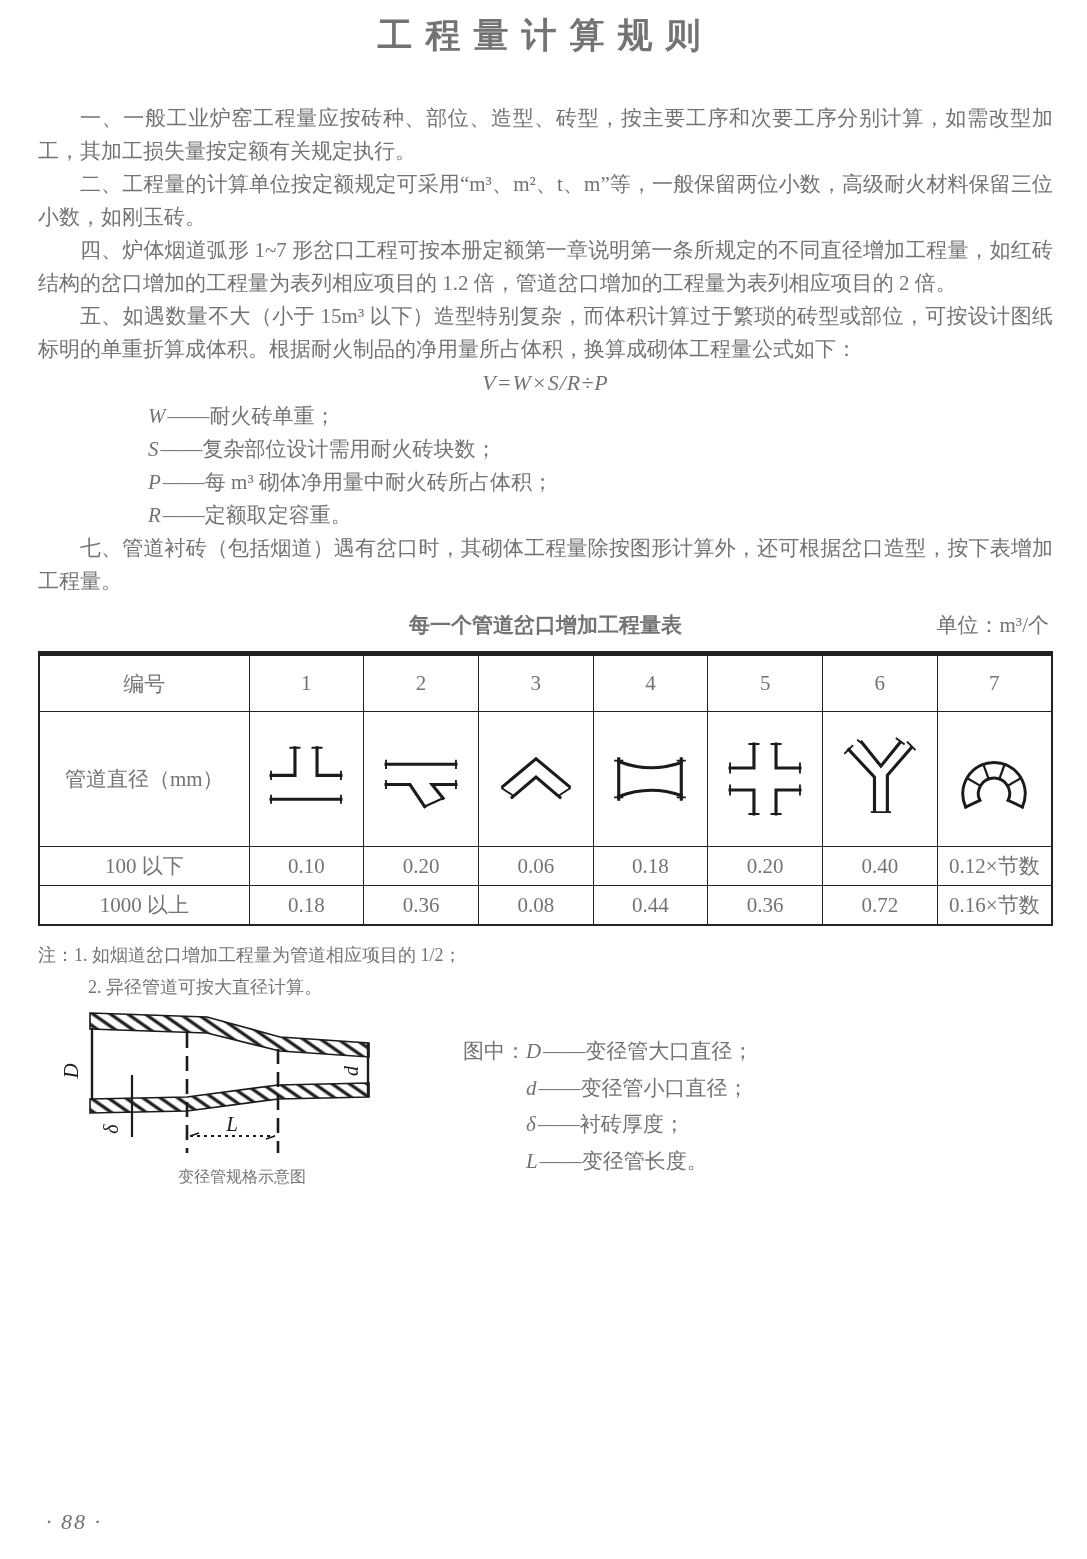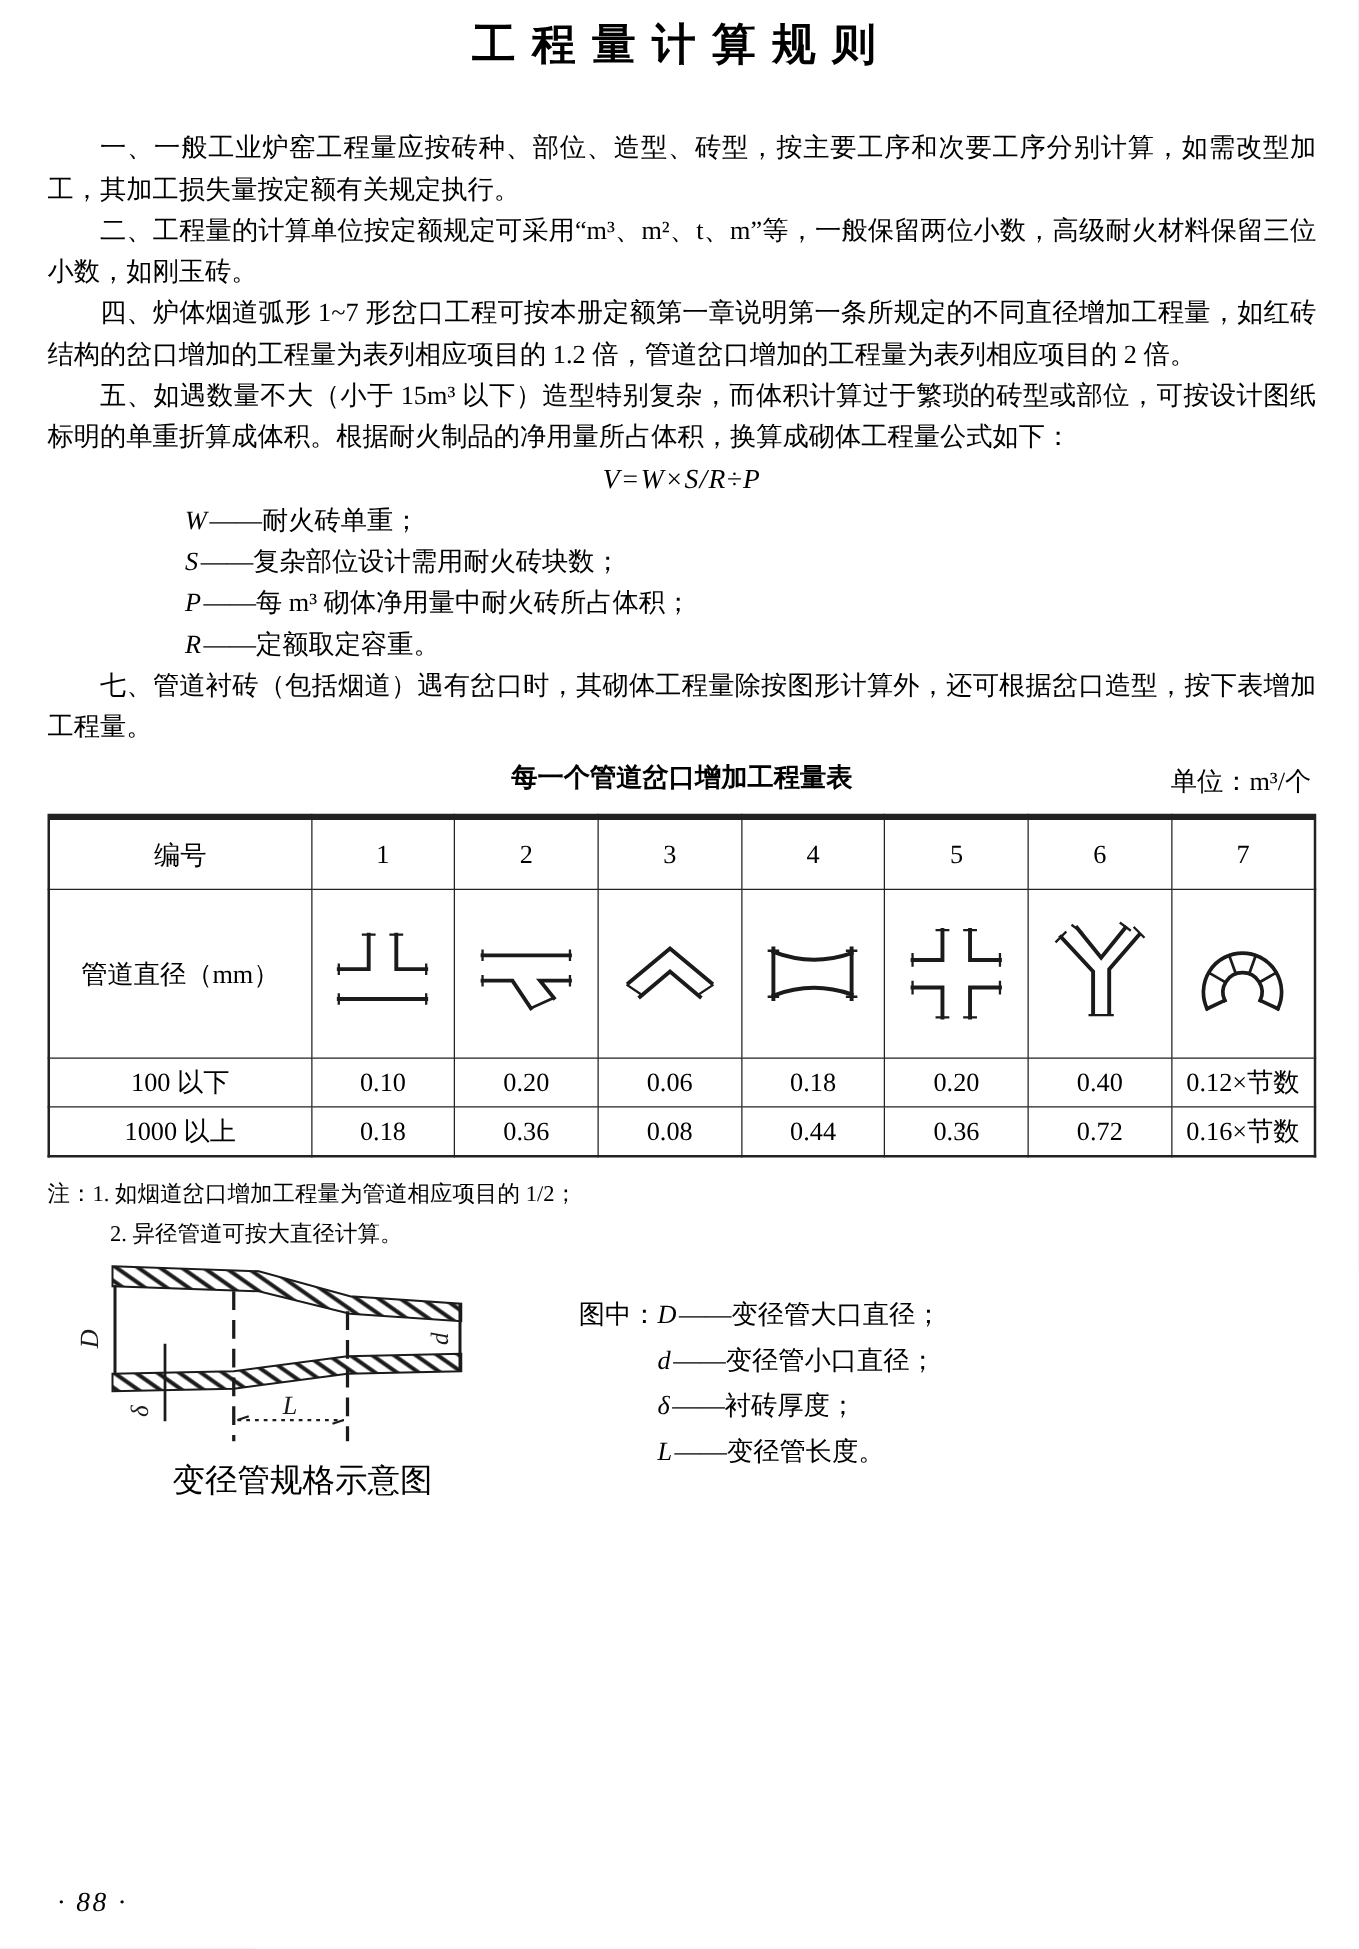--- a/index.html
+++ b/index.html
@@ -1,54 +1,54 @@
 <!DOCTYPE html>
 <html><head>
 <meta charset="utf-8">
 <style>
   html,body{margin:0;padding:0;background:#e8e8e8;}
   .page{
     position:relative; width:1087px; height:1559px; margin:0 auto;
-    background:#ffffff; color:#000000; box-sizing:border-box;
+    background:#ffffff; color:#737373; box-sizing:border-box;
     padding:0 34px 0 38px; overflow:hidden;
     font-family:"Liberation Serif","DejaVu Serif",serif;
   }
   .doc-title{
     margin:12px 0 0 0; text-align:center; font-size:35px; font-weight:700;
     letter-spacing:13px; line-height:48px;
   }
   .body-text{ margin-top:42px; font-size:21px; line-height:33px; text-align:justify; }
   .body-text p{ margin:0; text-indent:2em; }
   .formula-line{ text-align:center; font-size:22px; line-height:34px;
     font-style:italic; letter-spacing:1px; }
   .def-line{ line-height:33px; }
   .def-line .sym{ font-style:italic; padding-right:2px; }
   .def-first{ padding-left:38px; }
   .def-rest{ padding-left:110px; }
   .table-caption-row{ position:relative; margin-top:10px; height:34px; }
   .table-title{
     display:block; text-align:center; font-size:21px; font-weight:700;
-    font-family:Liberation Mono, monospace; line-height:34px;
+    font-family:Liberation Serif, serif; line-height:34px;
   }
   .table-unit{ position:absolute; right:4px; top:0; font-size:21px; line-height:34px; }
   table.qty{ margin-top:9px; border-collapse:collapse; width:1015px; table-layout:fixed;border-radius:15px; }
   table.qty{ border:2.5px solid #222; border-top-width:5px; }
   table.qty td{ border:1.8px solid #222; text-align:center; font-size:21px; padding:0; }
   table.qty col.c0{ width:210px; }
   tr.hdr-row td{ height:55px; }
   tr.diag-row td{ height:134px; }
   tr.data-row td{ height:38px; }
   td.rowlabel{ text-align:center; }
   .pipe-icon{ display:inline-block; width:92px; height:100px; vertical-align:middle; }
   .notes{ margin-top:13px; font-size:18px; line-height:32px; }
   .note-line2{ padding-left:50px; }
   .figure-section{ position:relative; margin-top:4px; height:206px; }
   .fig-svg{ position:absolute; left:24px; top:0; }
   .fig-caption{ position:absolute; left:24px; top:160px; width:360px;
-    text-align:center; font-size:26px; }
+    text-align:center; font-size:16px; }
   .fig-legend{ position:absolute; left:425px; top:26px; font-size:21px; }
   .legend-line{ line-height:36.5px; }
   .legend-line .sym{ font-style:italic; padding-right:2px; }
   .legend-rest{ padding-left:63px; }
   .page-number{ position:absolute; left:46px; bottom:24px; font-size:22px; letter-spacing:2px;font-style:italic; }
 </style>
 </head>
 <body>
 
 <div class="page">

